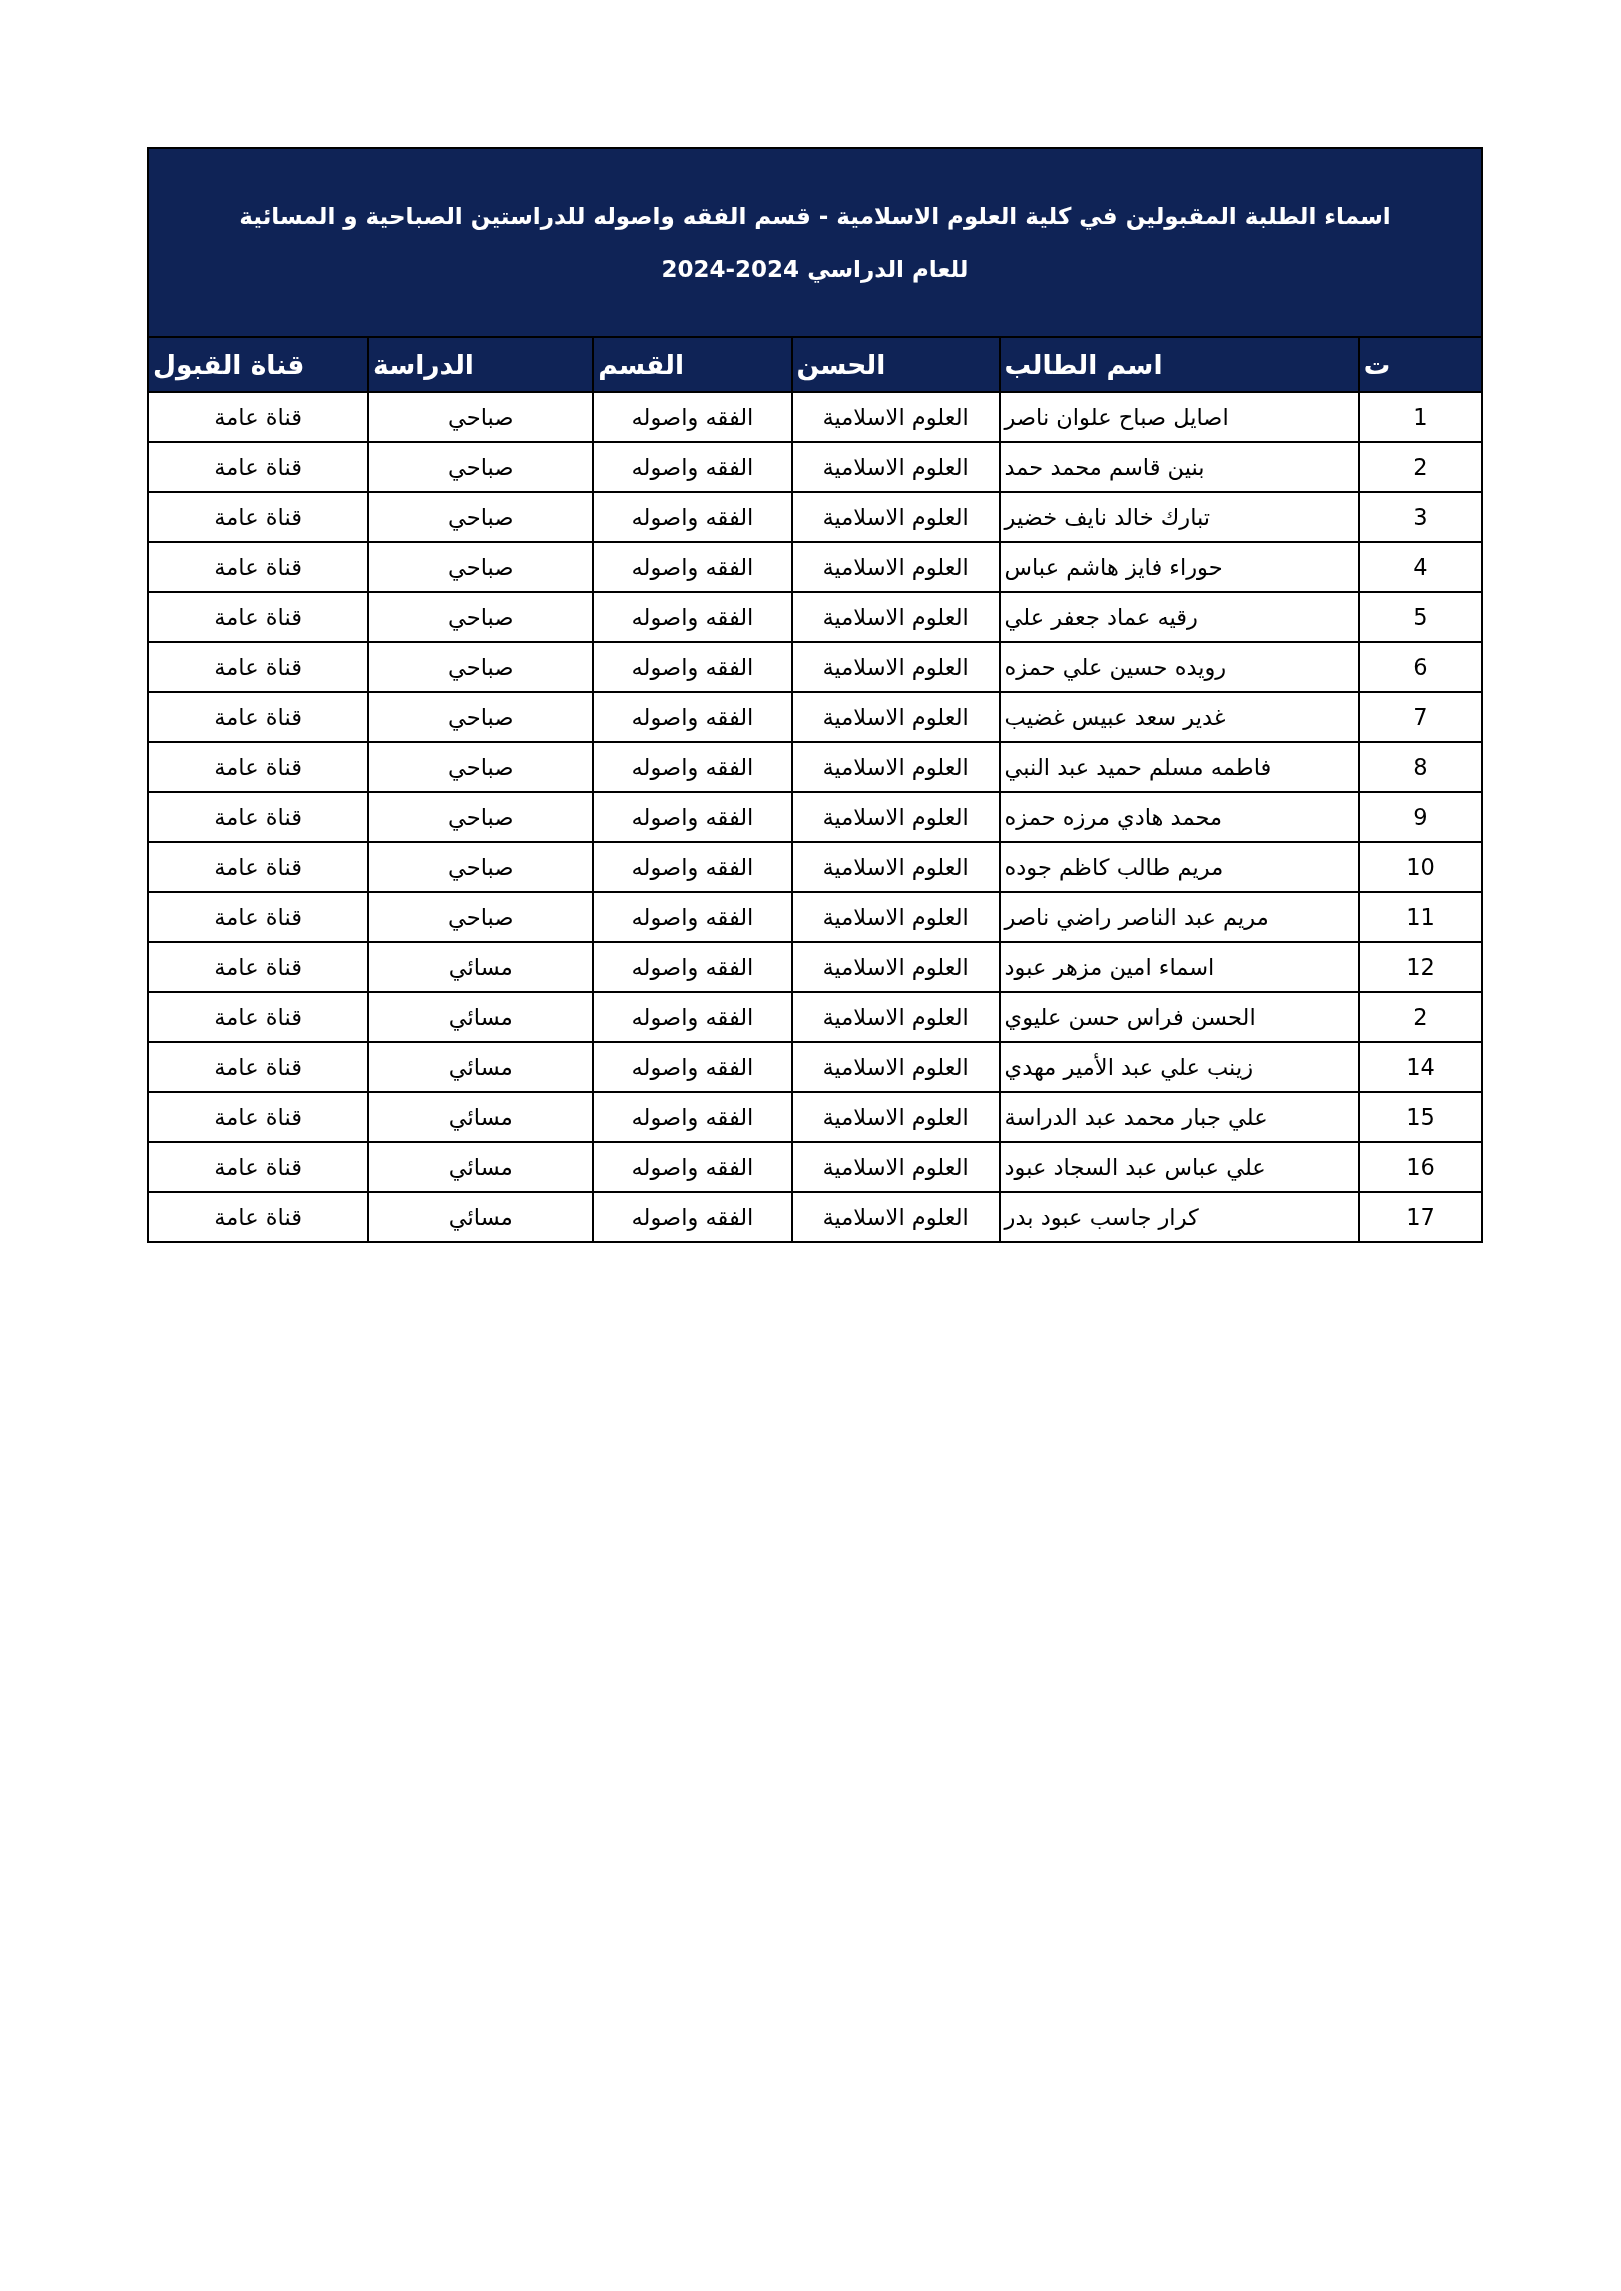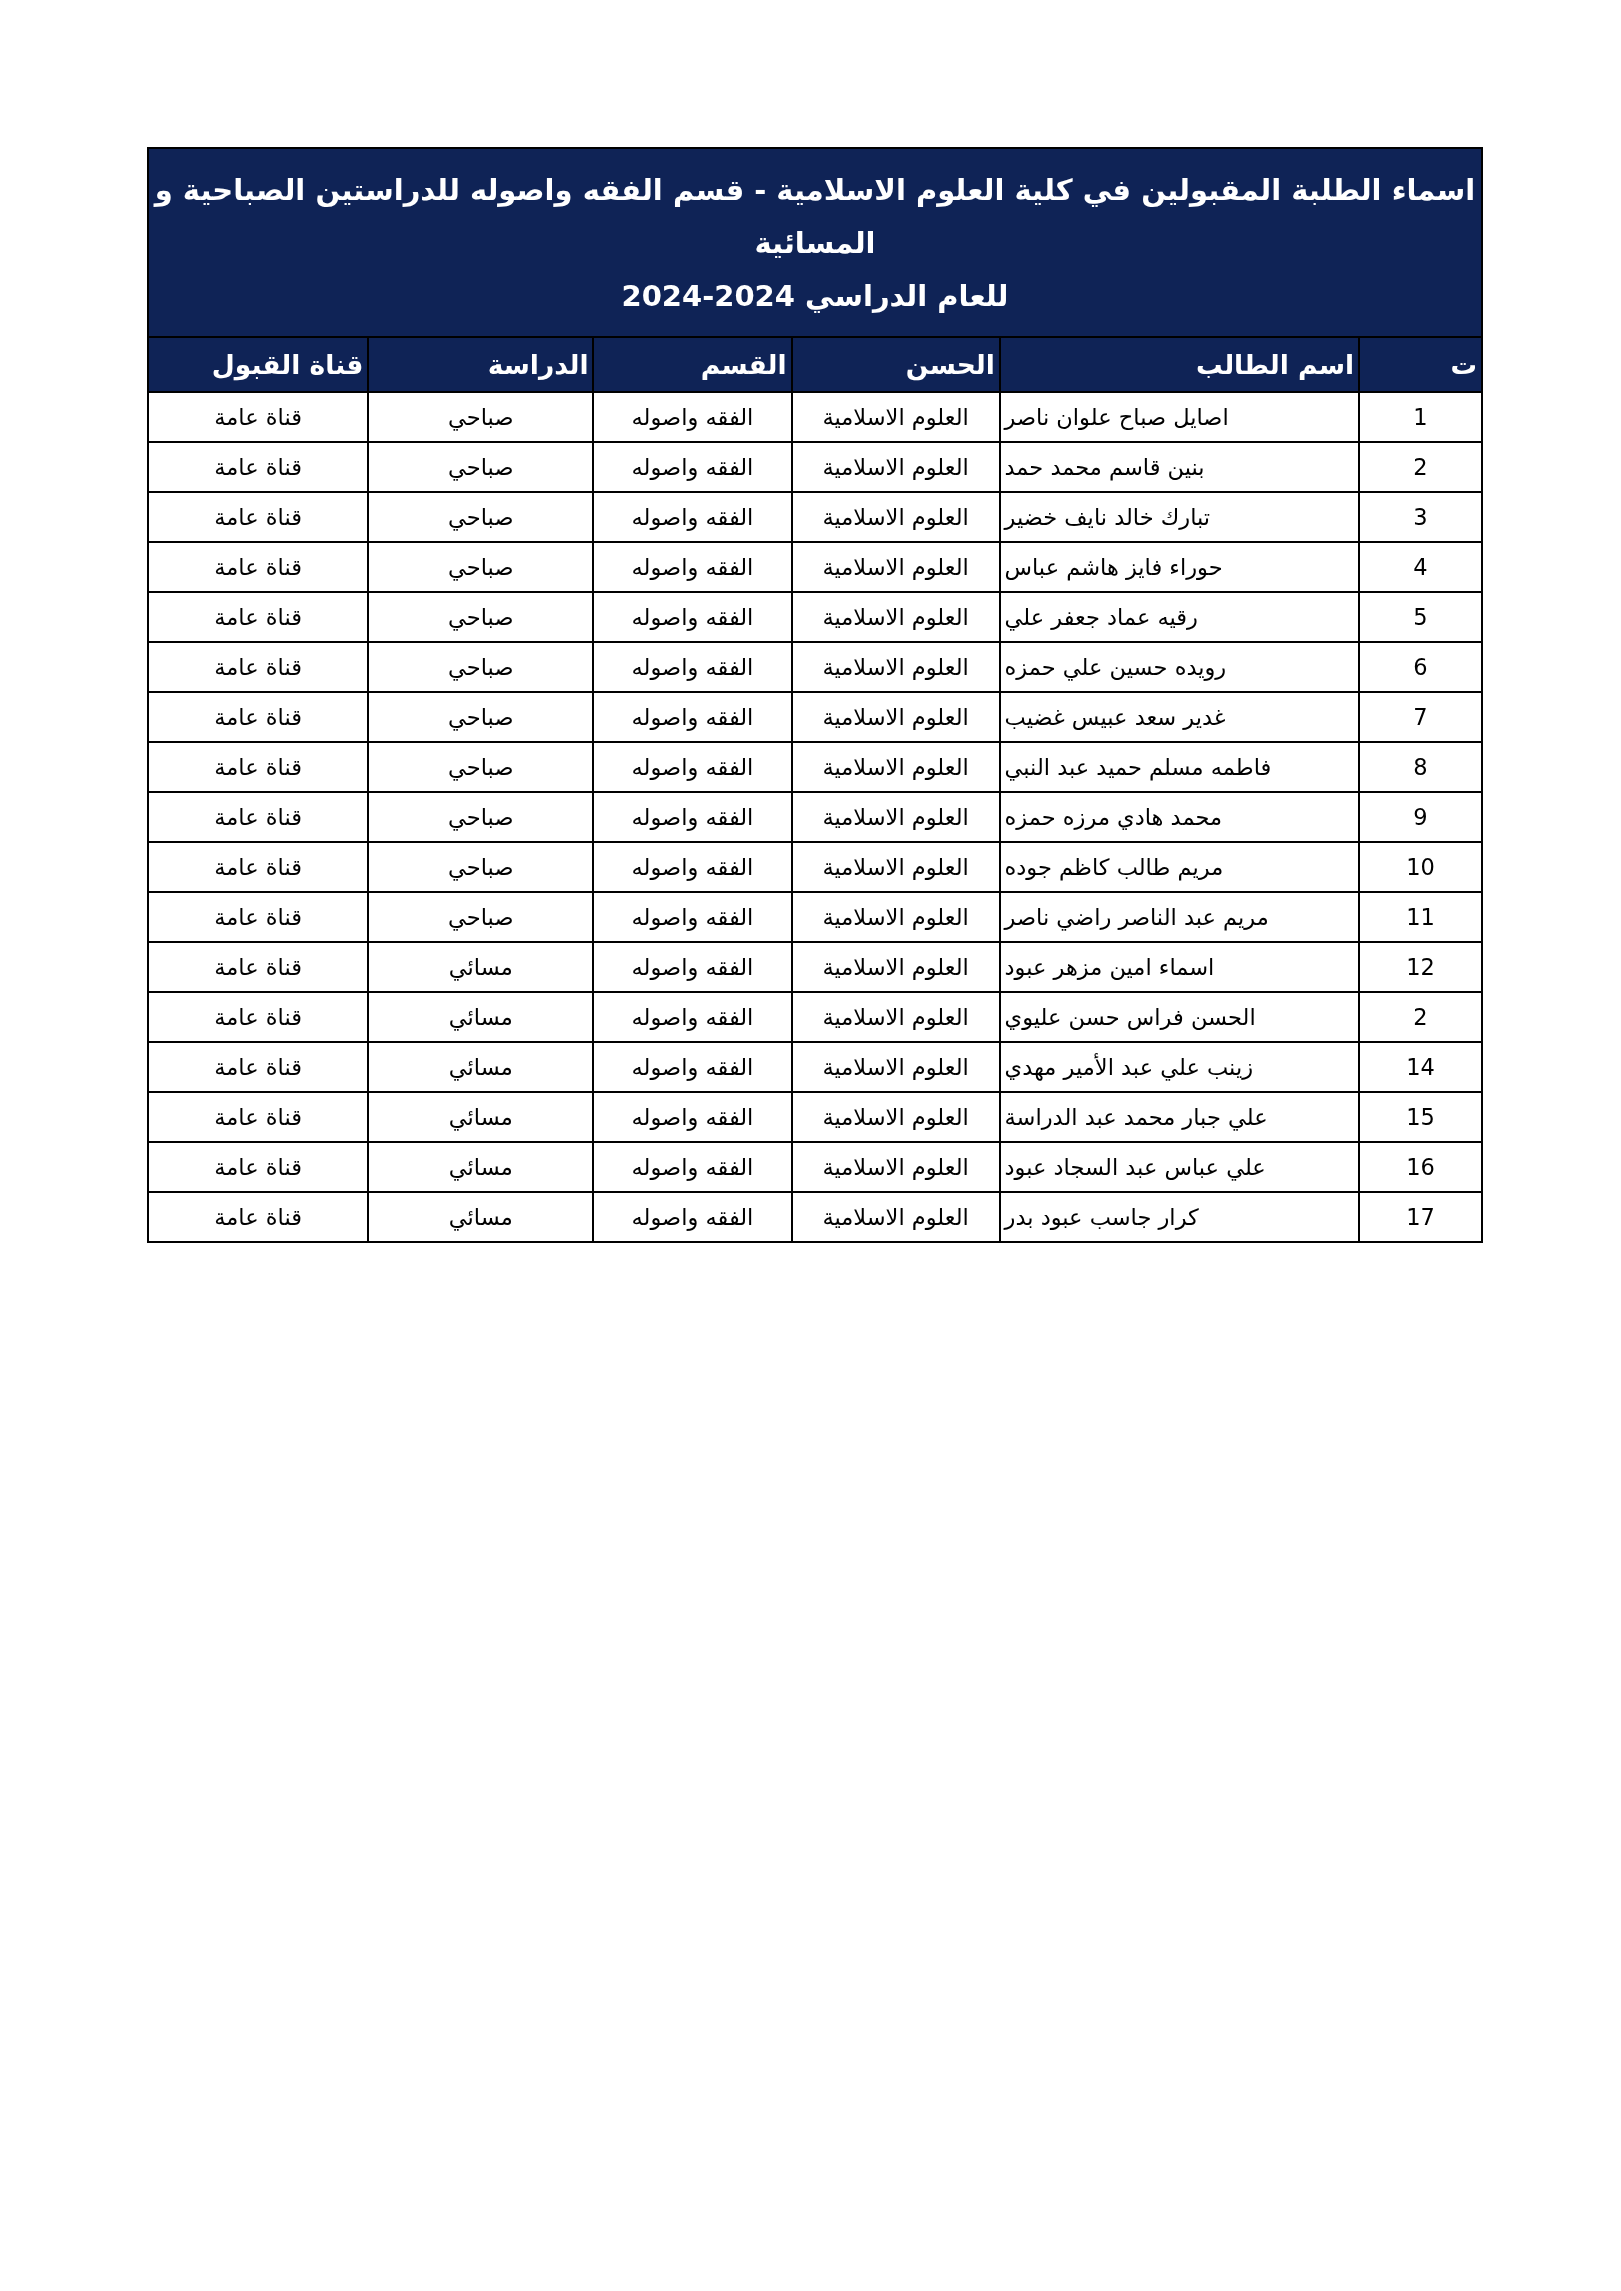--- a/index.html
+++ b/index.html
@@ -26,21 +26,21 @@
     background: #0f2356;
     color: #ffffff;
     height: 192px;
     display: flex;
     flex-direction: column;
     justify-content: center;
     align-items: center;
     direction: rtl;
     text-align: center;
     font-weight: bold;
-    font-size: 29px;
+    font-size: 23px;
     line-height: 53px;
   }
   table.students {
     border-collapse: collapse;
     table-layout: fixed;
     direction: rtl;
     width: 100%;
     margin-top: -2.9px;
   }
   table.students th,
@@ -50,21 +50,21 @@
     overflow: hidden;
     white-space: nowrap;
     vertical-align: middle;
   }
   table.students thead th {
     background: #0f2356;
     color: #ffffff;
     font-weight: bold;
     font-size: 26.5px;
     height: 55px;
-    text-align: right;
+    text-align: left;
     padding: 0 3.9px;
   }
   table.students td {
     background: #ffffff;
     color: #000000;
     font-size: 22.5px;
     height: 50px;
     text-align: center;
     padding: 0 3.9px;
   }

